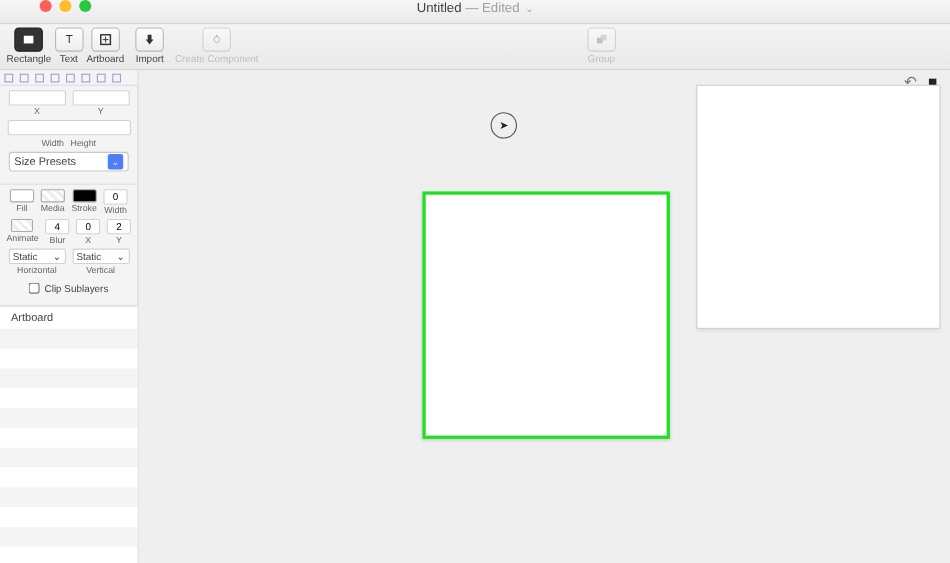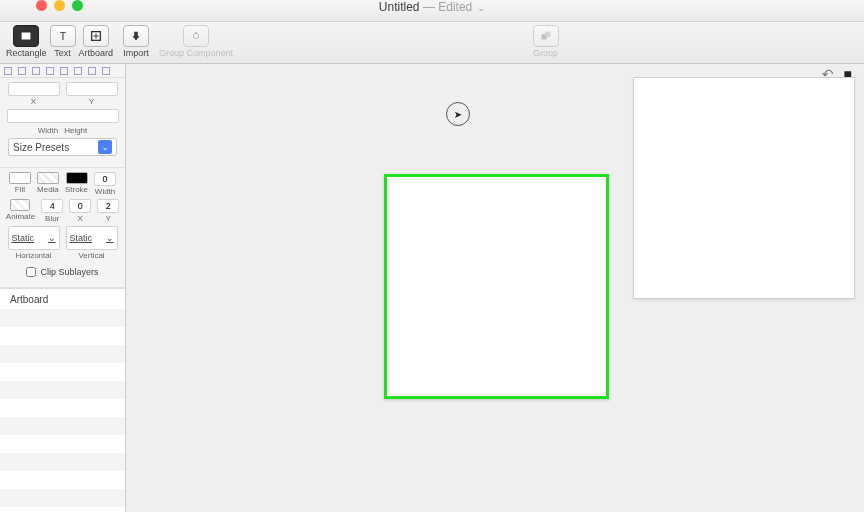--- a/index.html
+++ b/index.html
@@ -36,21 +36,21 @@
 .field .lbl { font-size:8px; color:#666; }
 .wide input { width:112px; }
 .select-row { padding:0 4px 5px; }
 .select { width:100%; height:18px; background:#fff; border:1px solid #c8c8c8; border-radius:3px; display:flex; align-items:center; justify-content:space-between; padding:4px 4px; font-size:10px; cursor:pointer;}
 .sel-arrow { width:14px; height:14px; background:#4f7ff7; border-radius:2px; display:flex; align-items:center; justify-content:center; color:#fff; font-size:8px;}
 .swatch { width:22px; height:12px; border:1px solid #aaa; border-radius:2px; }
 .sw-white{background:#fff;}
 .sw-none{background:repeating-linear-gradient(45deg,#fff,#fff 3px,#eee 3px,#eee 6px);}
 .sw-black{background:#000;}
 .shadow-row input { width:22px;}
-.static-sel { width:52px; height:24px; background:#fff; border:1px solid #d2d2d2; border-radius:2px; font-size:9px; display:flex;align-items:center;justify-content:space-between;padding:0 3px; cursor:pointer;text-decoration:underline;}
+.static-sel { width:52px; height:14px; background:#fff; border:1px solid #d2d2d2; border-radius:2px; font-size:9px; display:flex;align-items:center;justify-content:space-between;padding:0 3px; cursor:pointer;}
 .clip-row { display:flex; align-items:center; justify-content:center; gap:4px; padding:4px 0;}
 .clip-row input { width:10px; height:10px;}
 .layers { flex:1; background:#fff; border-top:1px solid #e0e0e0; }
 .layer-item { height:20px; display:flex; align-items:center; padding-left:10px; font-size:10px; border-bottom:0; }
 .layer-stripe { height:18px; background:#f4f4f4; }
 .layer-white { height:18px; background:#fff; }
 .canvas { flex:1; background:#efefef; position:relative; }
 .artboard { position:absolute; left:508px; top:14px; width:220px; height:220px; background:#fff; box-shadow:0 0 0 1px #d0d0d0, 0 2px 4px rgba(0,0,0,.1);}
 .green-rect { position:absolute; left:258px; top:110px; width:225px; height:225px; background:#fff; border:3px solid #1ee01e; box-shadow:0 1px 3px rgba(0,0,0,.2);}
 .cursor-ring { position:absolute; left:320px; top:38px; width:24px; height:24px; border:1px solid #555; border-radius:50%; display:flex; align-items:center; justify-content:center; font-size:10px; color:#222;}
@@ -112,21 +112,21 @@
     </div>
   </div>
   <div class="tb-group disabled">
     <div class="tb-btn">
       <div class="tb-icon">
           <svg viewBox="0 0 16 16">
             <circle cx="8" cy="8" r="3" fill="none" stroke="#888"></circle>
             <circle cx="8" cy="4" r="1" fill="#888"></circle>
           </svg>
         </div>
-      <span class="tb-label">Group Component</span>
+      <span class="tb-label">Create Component</span>
     </div>
   </div>
   <div class="tb-spacer"></div>
   <div class="tb-center">
     <div class="tb-group disabled">
       <div class="tb-btn">
         <div class="tb-icon">
             <svg viewBox="0 0 16 16">
               <rect x="3" y="6" width="6" height="6" fill="#999"></rect>
               <rect x="7" y="3" width="6" height="6" fill="#bbb"></rect>

